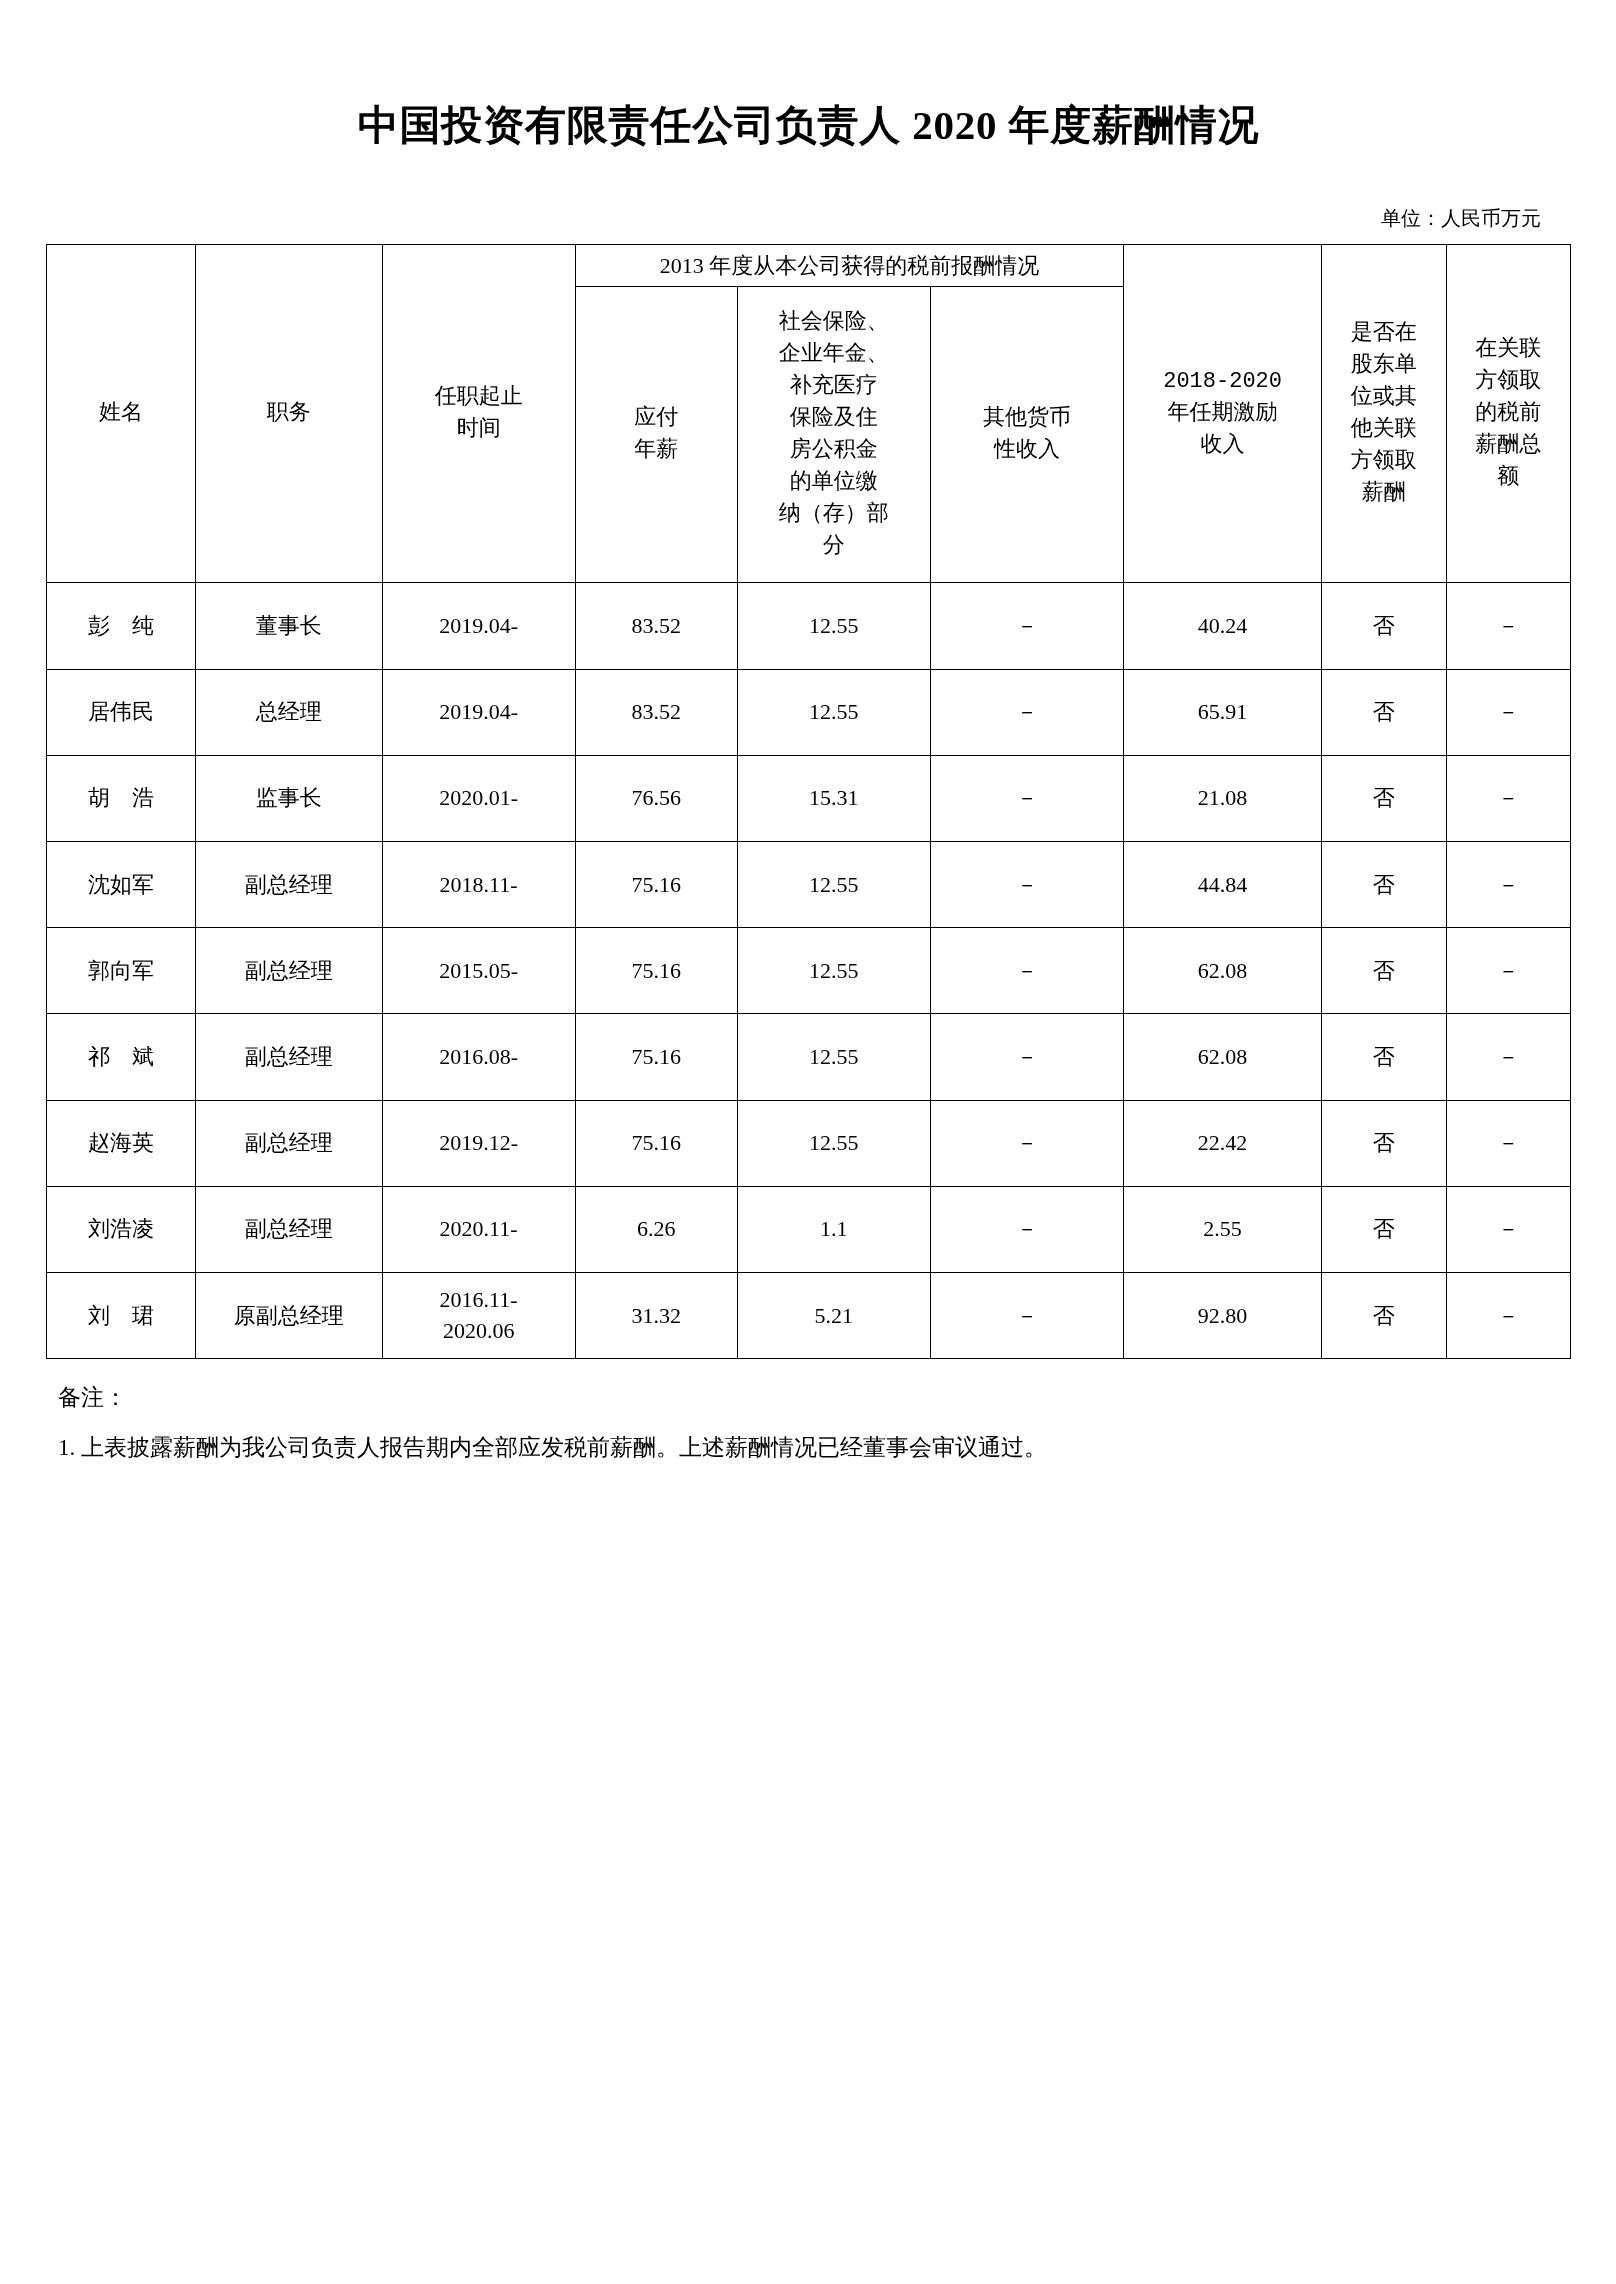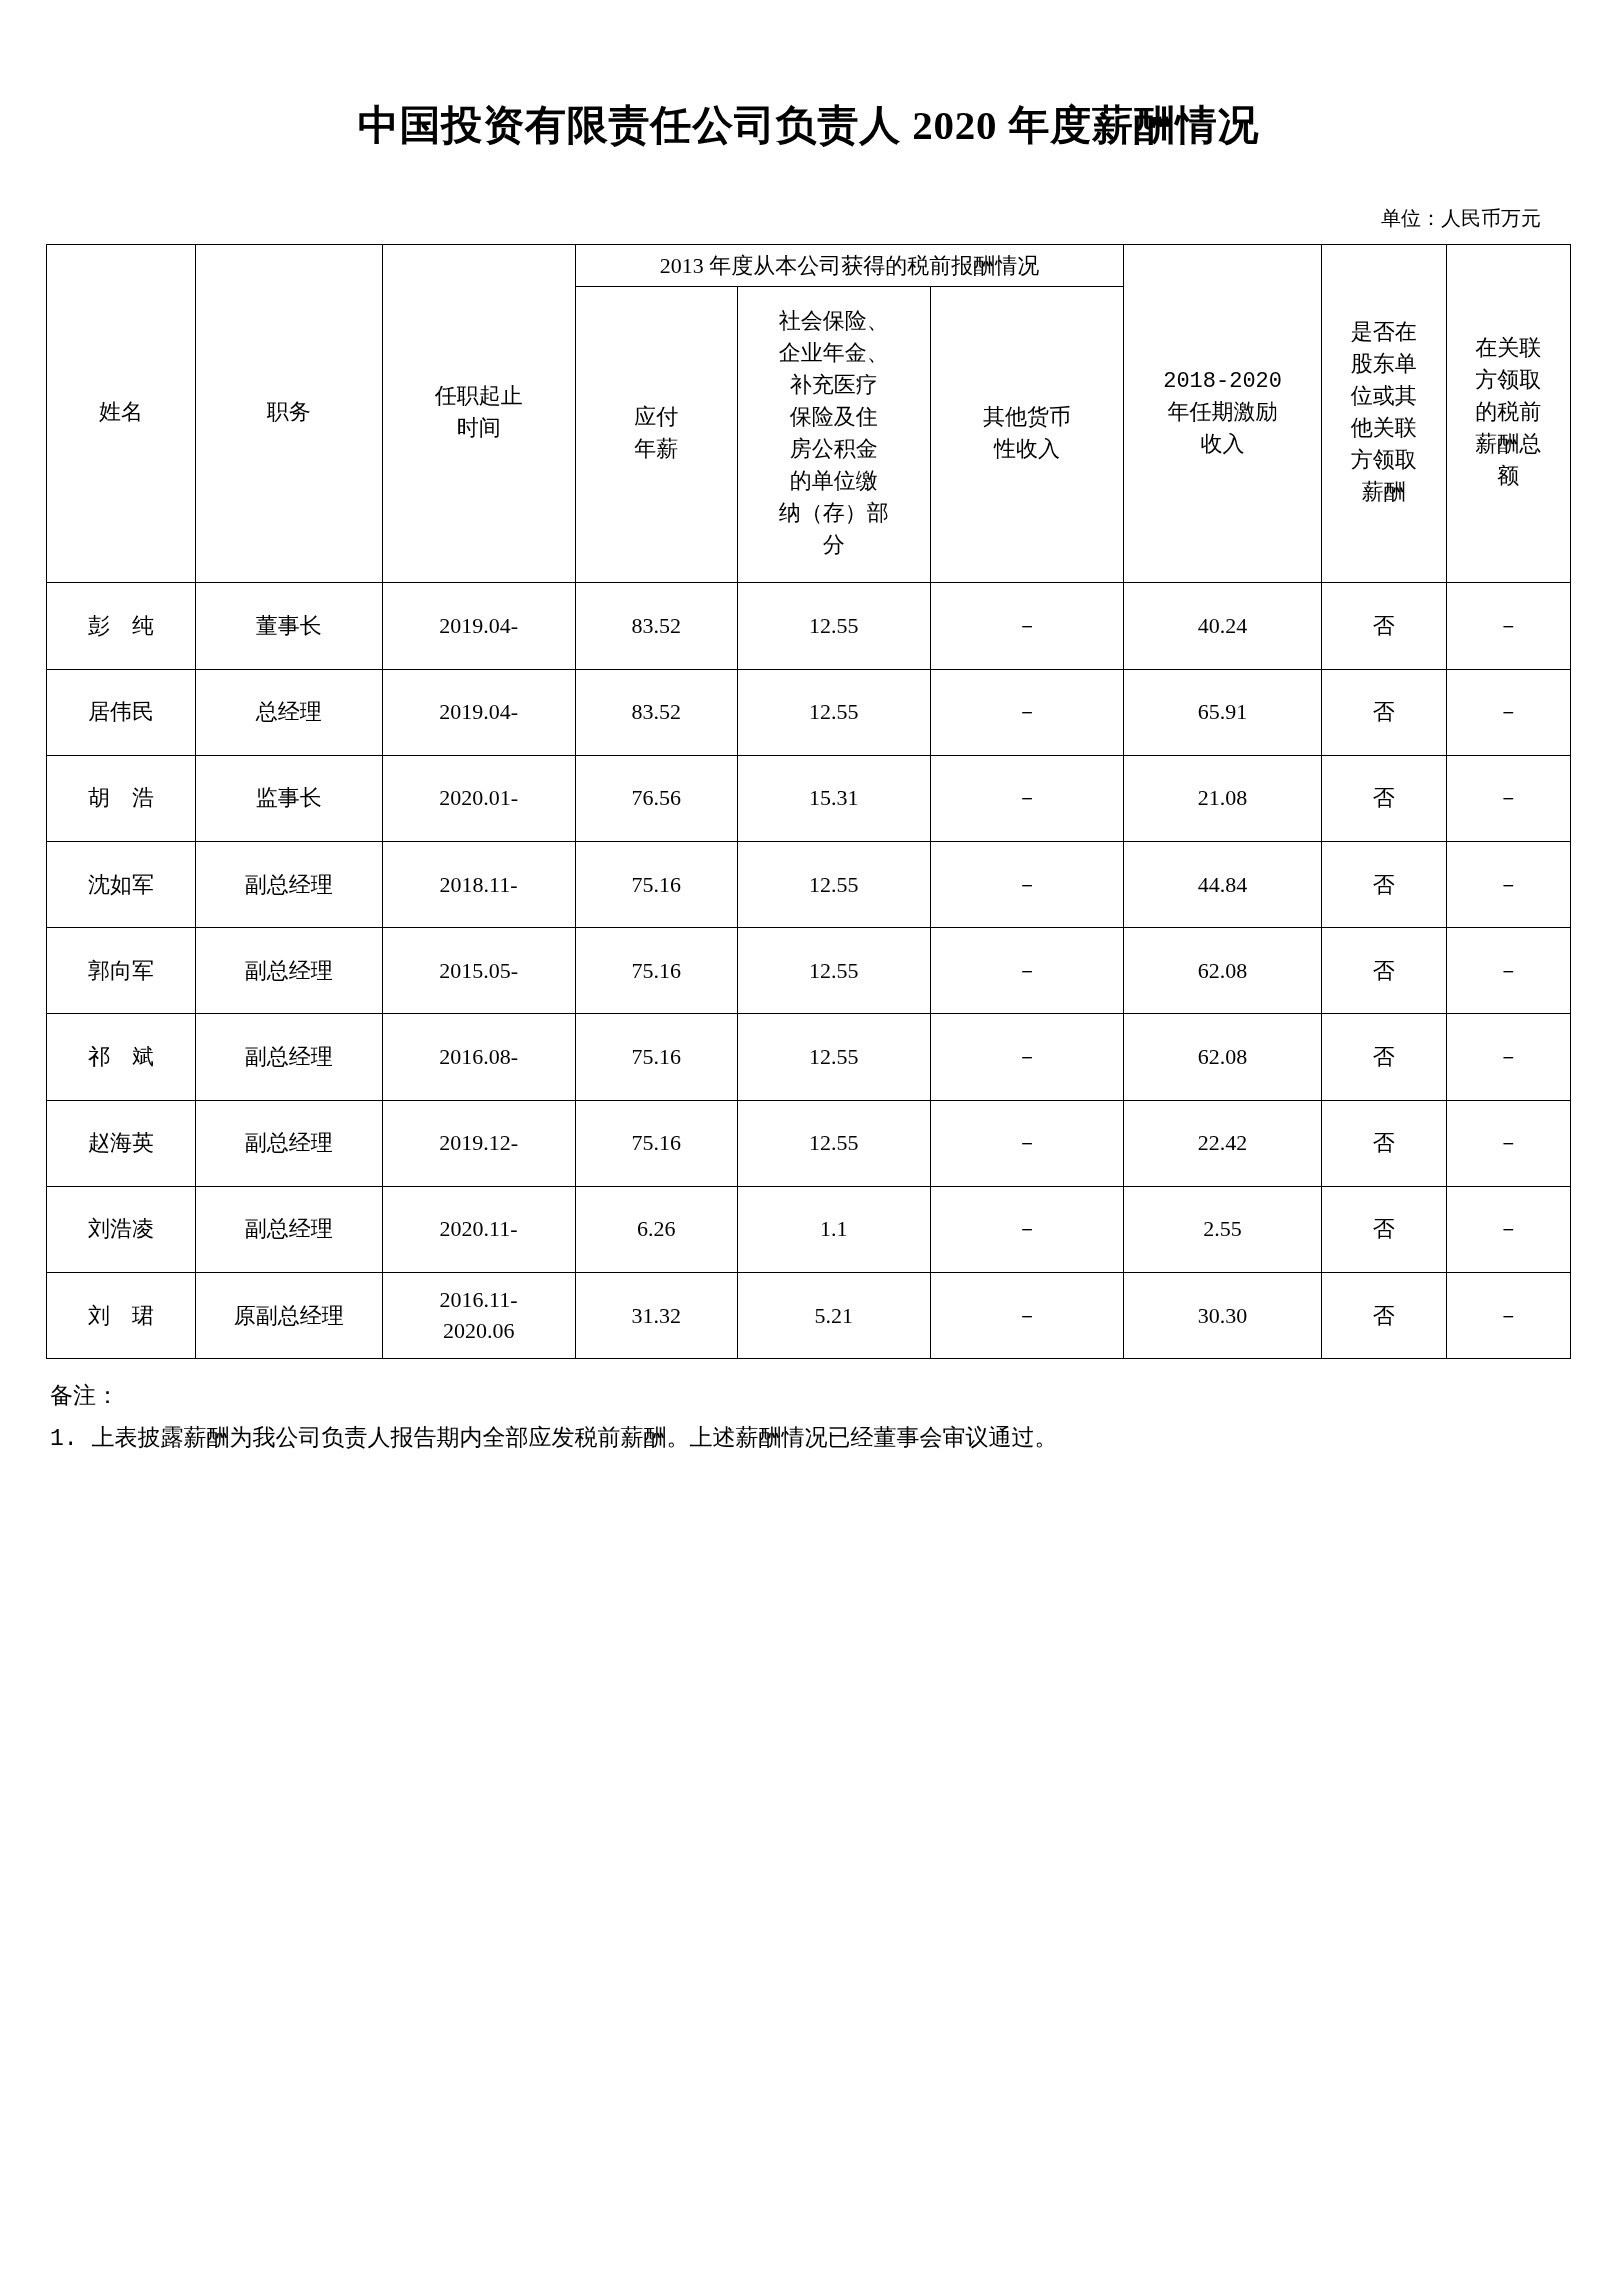--- a/index.html
+++ b/index.html
@@ -73,21 +73,21 @@
   }
   .name-cell {
     letter-spacing: 0px;
     margin-left: 14px;
   }
   .notes {
     margin-top: 20px;
     font-size: 23px;
     line-height: 1.65;
   }
-  .notes div { margin: 4px; font-family: Liberation Mono, monospace; }
+  .notes div { margin: 12px; }
   .notes .n-head { margin-bottom: 1.5px; }
 </style>
 </head>
 <body>
 
 <div class="page">
 
   <h1 class="doc-title">中国投资有限责任公司负责人 2020 年度薪酬情况</h1>
 
   <div class="unit-line">单位：人民币万元</div>
@@ -209,21 +209,21 @@
         <td>否</td>
         <td>－</td>
       </tr>
       <tr>
         <td class="name-cell">刘　珺</td>
         <td>原副总经理</td>
         <td>2016.11-<br>2020.06</td>
         <td>31.32</td>
         <td>5.21</td>
         <td>－</td>
-        <td>30.30</td>
+        <td>92.80</td>
         <td>否</td>
         <td>－</td>
       </tr>
     </tbody>
   </table>
 
   <div class="notes">
     <div class="n-head">备注：</div>
     <div>1. 上表披露薪酬为我公司负责人报告期内全部应发税前薪酬。上述薪酬情况已经董事会审议通过。</div>
   </div>

